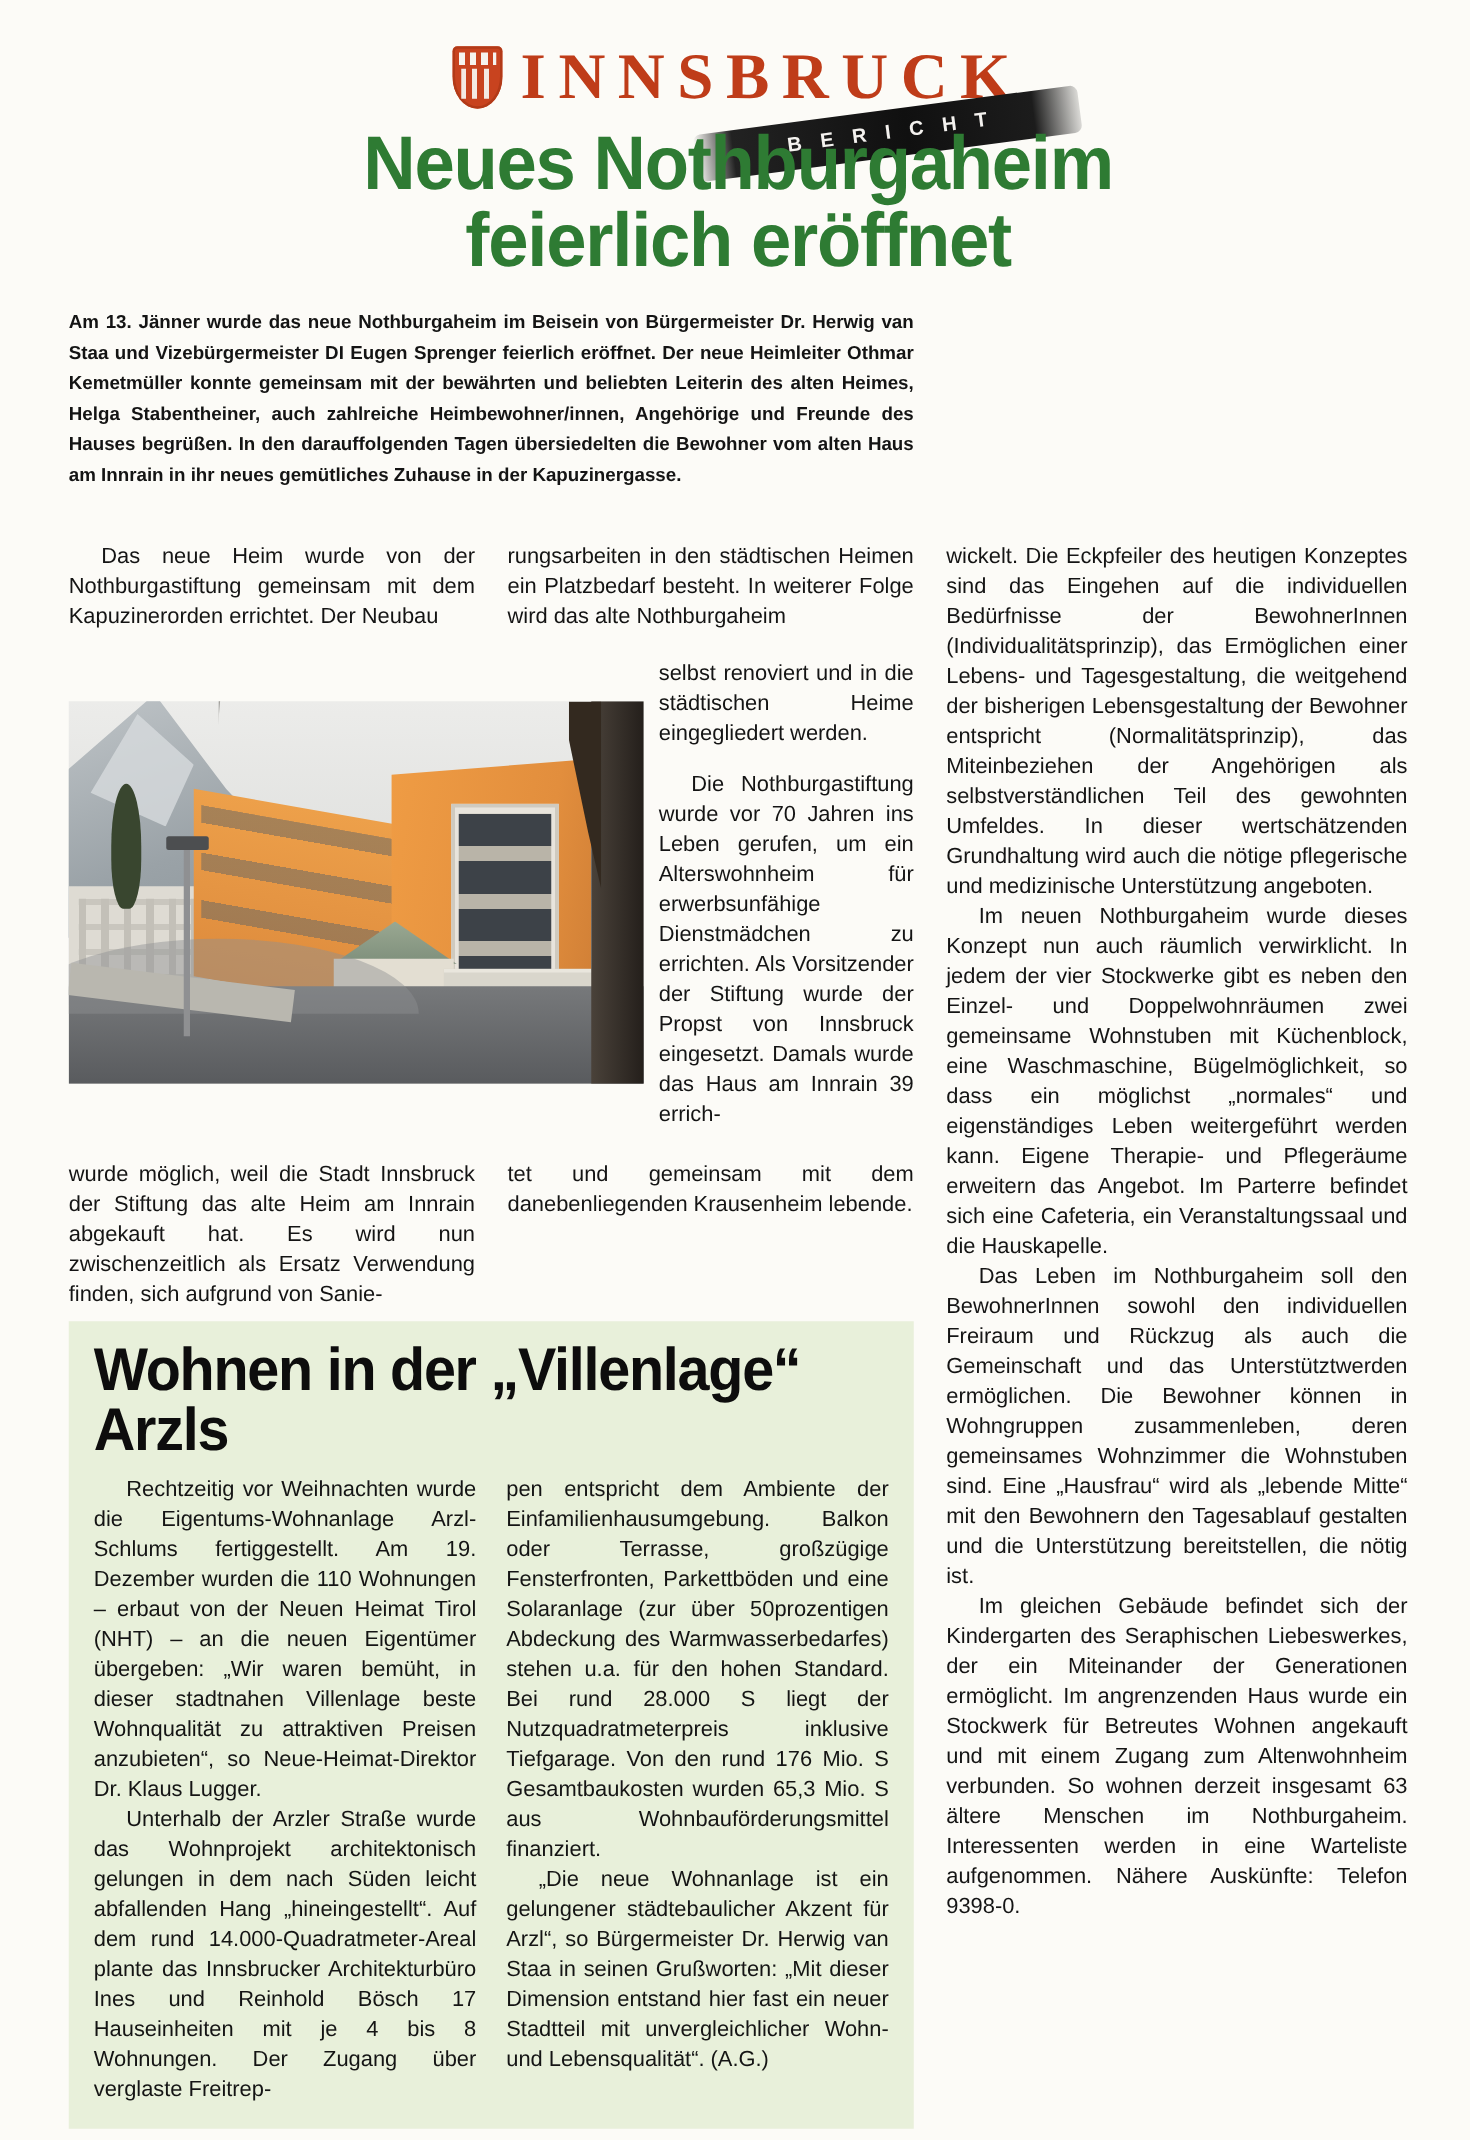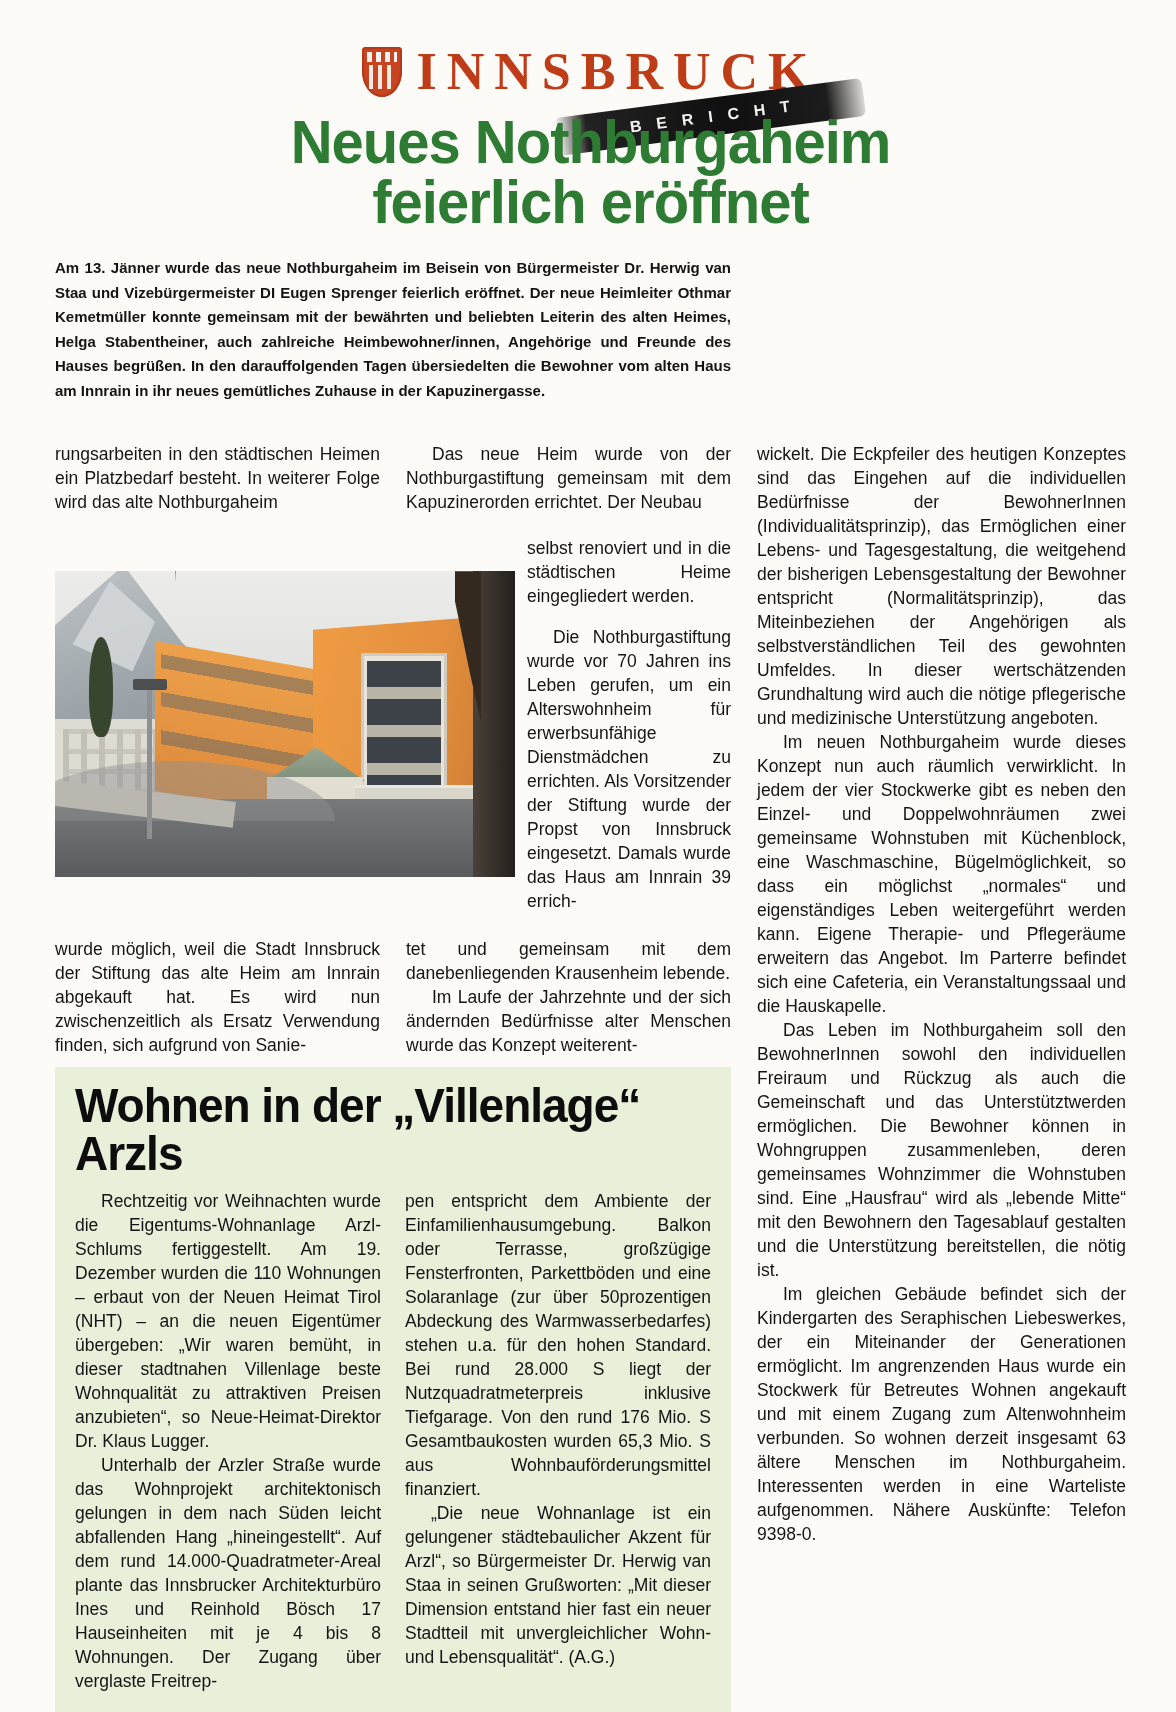--- a/index.html
+++ b/index.html
@@ -1,20 +1,20 @@
 <!DOCTYPE html>
 <html lang="de"><head>
 <meta charset="utf-8">
 <style>
   html,body{margin:0;padding:0;}
   body{background:#888;}
   .page{
     width:1176px;height:1712px;box-sizing:border-box;position:relative;
     margin:0 auto;background:#fcfbf7;
-    padding:46px 50px 30px 55px;
+    padding:36px 50px 30px 55px;
     display:flex;flex-direction:column;
     font-family:"Liberation Sans","DejaVu Sans",sans-serif;color:#141414;
     overflow:hidden;
   }
   
   .masthead{position:relative;height:96px;display:flex;align-items:center;justify-content:center;gap:14px;}
   .crest{width:40px;height:50px;background:#c8431f;border-radius:4px 4px 20px 20px/4px 4px 26px 26px;position:relative;box-shadow:inset 0 0 0 2px #b23a18;flex:none;}
   .crest .band{position:absolute;top:5px;left:5px;right:5px;height:10px;background:repeating-linear-gradient(90deg,#f6f3ee 0 5px,rgba(255,255,255,0) 5px 9px);}
   .crest .pillars{position:absolute;top:18px;left:7px;right:7px;bottom:8px;background:repeating-linear-gradient(90deg,#f6f3ee 0 4px,rgba(255,255,255,0) 4px 9px);opacity:.95;}
   .masthead-title{font-family:"Liberation Serif","DejaVu Serif",serif;font-size:52px;font-weight:600;color:#bf3c19;letter-spacing:10px;line-height:1;}
@@ -93,24 +93,24 @@
   </div>
 
   <p class="intro">Am 13. Jänner wurde das neue Nothburgaheim im Beisein von Bürgermeister Dr. Herwig van Staa und Vizebürgermeister DI Eugen Sprenger feierlich eröffnet. Der neue Heimleiter Othmar Kemetmüller konnte gemeinsam mit der bewährten und beliebten Leiterin des alten Heimes, Helga Stabentheiner, auch zahlreiche Heimbewohner/innen, Angehörige und Freunde des Hauses begrüßen. In den darauffolgenden Tagen übersiedelten die Bewohner vom alten Haus am Innrain in ihr neues gemütliches Zuhause in der Kapuzinergasse.</p>
 
   <div class="main">
 
     <div class="left-area">
 
       <div class="cols2 bodytext">
         <div class="col">
-          <p>rungsarbeiten in den städtischen Heimen ein Platzbedarf besteht. In weiterer Folge wird das alte Nothburgaheim</p>
+          <p class="ind">Das neue Heim wurde von der Nothburgastiftung gemeinsam mit dem Kapuzinerorden errichtet. Der Neubau</p>
         </div>
         <div class="col">
-          <p class="ind">Das neue Heim wurde von der Nothburgastiftung gemeinsam mit dem Kapuzinerorden errichtet. Der Neubau</p>
+          <p>rungsarbeiten in den städtischen Heimen ein Platzbedarf besteht. In weiterer Folge wird das alte Nothburgaheim</p>
         </div>
       </div>
 
       <div class="photo-row">
         <div class="photo">
           <div class="ph-mountain"></div>
           <div class="ph-snow"></div>
           <div class="ph-tree"></div>
           <div class="ph-building-far">
               <div class="win"></div>
@@ -141,21 +141,20 @@
           <p class="ind">Die Nothburgastiftung wurde vor 70 Jahren ins Leben gerufen, um ein Alterswohnheim für erwerbsunfähige Dienstmädchen zu errichten. Als Vorsitzender der Stiftung wurde der Propst von Innsbruck eingesetzt. Damals wurde das Haus am Innrain 39 errich-</p>
         </div>
       </div>
 
       <div class="cols2 bodytext">
         <div class="col">
           <p>wurde möglich, weil die Stadt Innsbruck der Stiftung das alte Heim am Innrain abgekauft hat. Es wird nun zwischenzeitlich als Ersatz Verwendung finden, sich aufgrund von Sanie-</p>
         </div>
         <div class="col">
           <p>tet und gemeinsam mit dem danebenliegenden Krausenheim lebende.</p>
-          <p class="ind">Im Laufe der Jahrzehnte und der sich ändernden Bedürfnisse alter Menschen wurde das Konzept weiterent-</p>
         </div>
       </div>
 
       <div class="greenbox">
         <h2>Wohnen in der „Villenlage“ Arzls</h2>
         <div class="cols2 bodytext">
           <div class="col">
             <p class="ind">Rechtzeitig vor Weihnachten wurde die Eigentums-Wohnanlage Arzl-Schlums fertiggestellt. Am 19. Dezember wurden die 110 Wohnungen – erbaut von der Neuen Heimat Tirol (NHT) – an die neuen Eigentümer übergeben: „Wir waren bemüht, in dieser stadtnahen Villenlage beste Wohnqualität zu attraktiven Preisen anzubieten“, so Neue-Heimat-Direktor Dr. Klaus Lugger.</p>
             <p class="ind">Unterhalb der Arzler Straße wurde das Wohnprojekt architektonisch gelungen in dem nach Süden leicht abfallenden Hang „hineingestellt“. Auf dem rund 14.000-Quadratmeter-Areal plante das Innsbrucker Architekturbüro Ines und Reinhold Bösch 17 Hauseinheiten mit je 4 bis 8 Wohnungen. Der Zugang über verglaste Freitrep-</p>
           </div>

